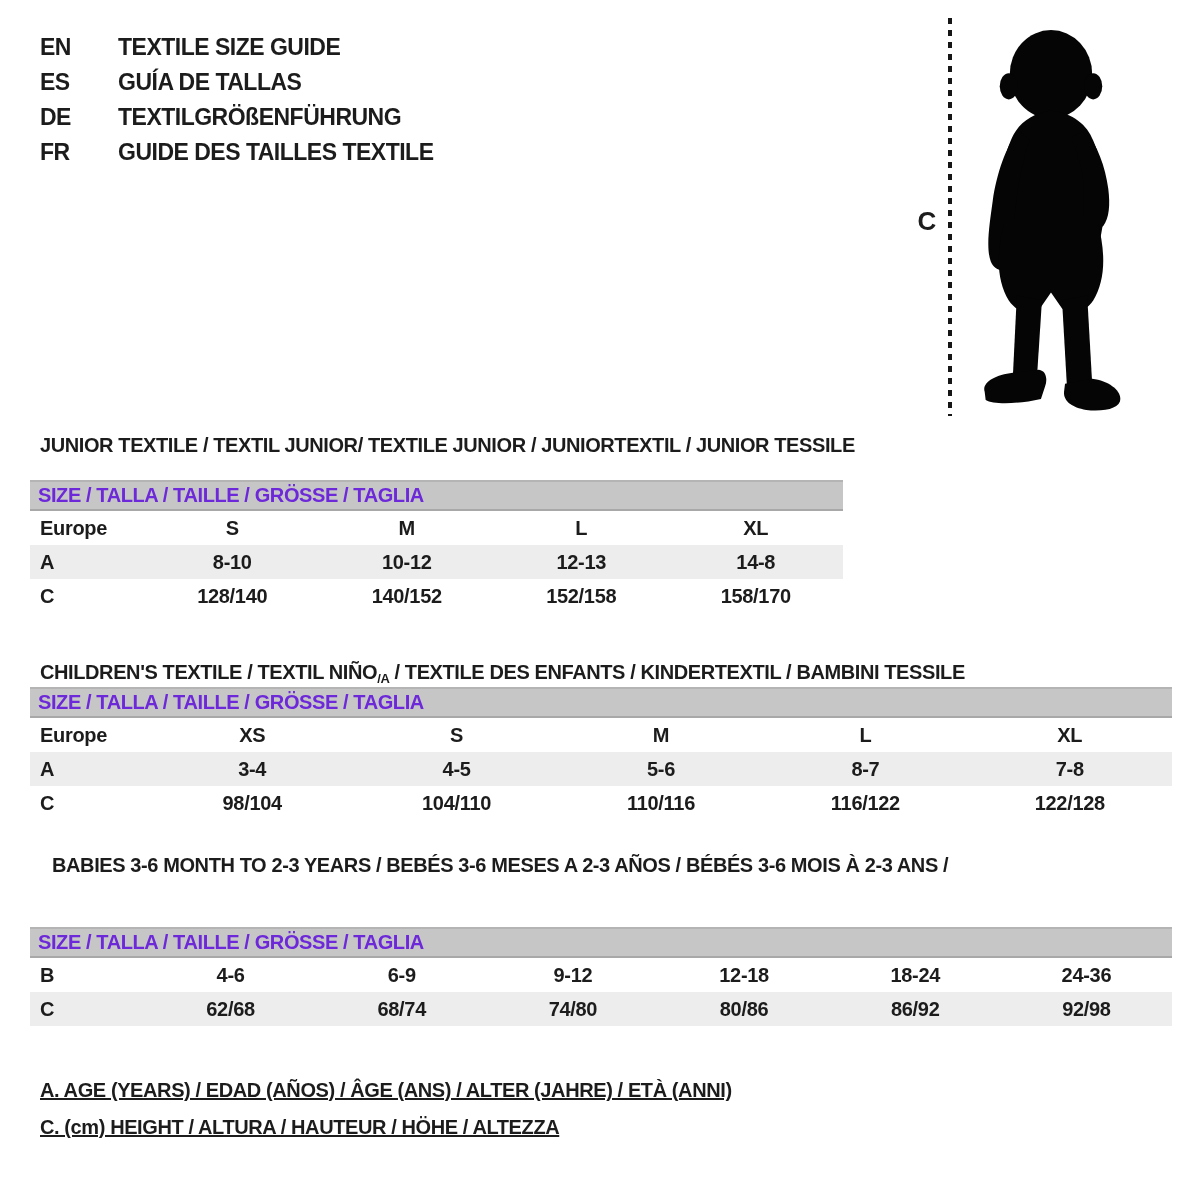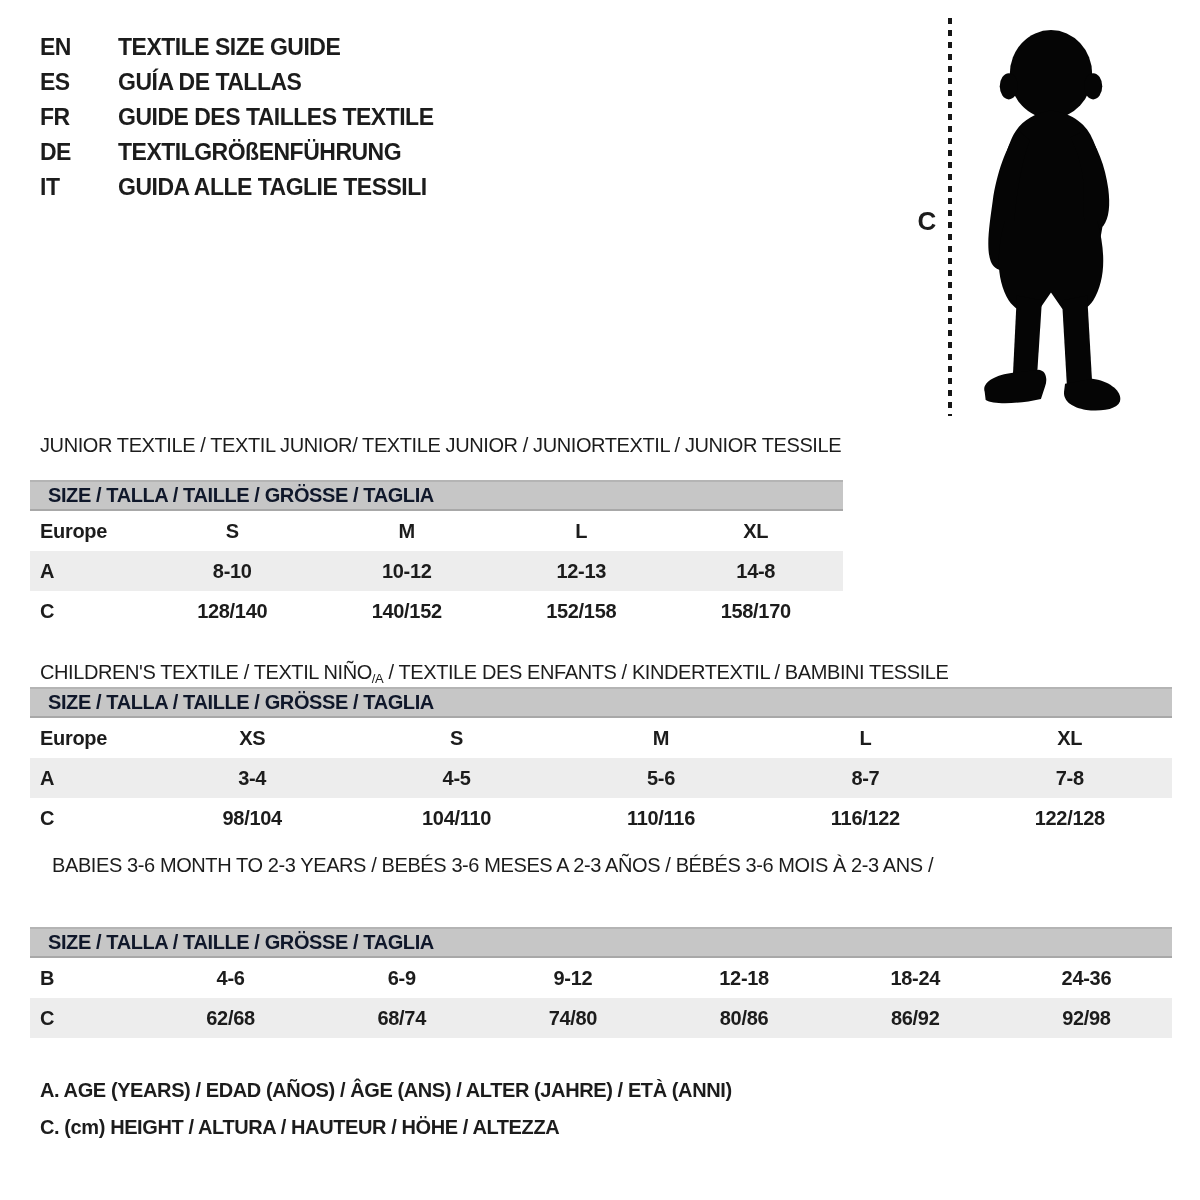--- a/index.html
+++ b/index.html
@@ -28,73 +28,69 @@
   }
   .measure-label {
     position:absolute; left:912px; top:206px; width:30px;
     font-size:26px; font-weight:bold; text-align:center;
   }
   .baby-figure { position:absolute; left:966px; top:16px; width:172px; height:402px; }
   .baby-figure svg { width:100%; height:100%; }
 
   
   .tbl-title {
-    position:absolute; font-size:20px; font-weight:normal;
+    position:absolute; font-size:20px; font-weight:bold;
     letter-spacing:-0.4px; white-space:nowrap;text-align:center;
   }
   .tbl-title .sub { font-size:13px; vertical-align:-4px; }
   .tbl-title.two-line { line-height:38px;margin-left:12px; }
 
   .tbl { position:absolute; }
   .hdr {
     height:31px; background:#c6c6c6;
     border-top:2px solid #b4b4b4; border-bottom:2px solid #a8a8a8;
-    display:flex; align-items:center; padding-left:18px;
-    font-size:20px; font-weight:bold; color:#0f172a; letter-spacing:-0.4px;
-  }
-  .trow { display:grid; height:40px; align-items:center; }
+    display:flex; align-items:center; padding-left:8px;
+    font-size:20px; font-weight:bold; color:#6d28d9; letter-spacing:-0.4px;
+  }
+  .trow { display:grid; height:34px; align-items:center; }
   .trow.alt { background:#ededed; }
   .cols4 { grid-template-columns:115px repeat(4, 1fr); }
   .cols5 { grid-template-columns:120px repeat(5, 1fr); }
   .cols6 { grid-template-columns:115px repeat(6, 1fr); }
   .cell {
     text-align:center; font-size:20px; font-weight:bold; letter-spacing:-0.3px;
   }
   .cell.lbl { text-align:left; padding-left:10px; }
 
   
   .legend { position:absolute; left:40px; top:1072px; }
   .legend-line {
     height:37px; display:flex; align-items:center;
-    font-size:20px; font-weight:bold; letter-spacing:-0.4px; white-space:nowrap;
+    font-size:20px; font-weight:bold; letter-spacing:-0.4px; white-space:nowrap;text-decoration:underline;
   }
 </style>
 </head>
 <body>
 
 <div class="lang-block">
   <div class="lang-row">
     <span class="lang-code">EN</span>
     <span class="lang-title">TEXTILE SIZE GUIDE</span>
   </div>
   <div class="lang-row">
     <span class="lang-code">ES</span>
     <span class="lang-title">GUÍA DE TALLAS</span>
   </div>
   <div class="lang-row">
+    <span class="lang-code">DE</span>
+    <span class="lang-title">TEXTILGRÖßENFÜHRUNG</span>
+  </div>
+  <div class="lang-row">
     <span class="lang-code">FR</span>
     <span class="lang-title">GUIDE DES TAILLES TEXTILE</span>
-  </div>
-  <div class="lang-row">
-    <span class="lang-code">DE</span>
-    <span class="lang-title">TEXTILGRÖßENFÜHRUNG</span>
-  </div>
-  <div class="lang-row">
-    <span class="lang-code">IT</span>
-    <span class="lang-title">GUIDA ALLE TAGLIE TESSILI</span>
   </div>
 </div>
 
 <div class="measure-line"></div>
 <div class="measure-label">C</div>
 <div class="baby-figure">
   <svg viewBox="0 0 170 400" xmlns="http://www.w3.org/2000/svg">
     <g fill="#050505">
 
       <ellipse cx="84" cy="58" rx="41" ry="44"></ellipse>

